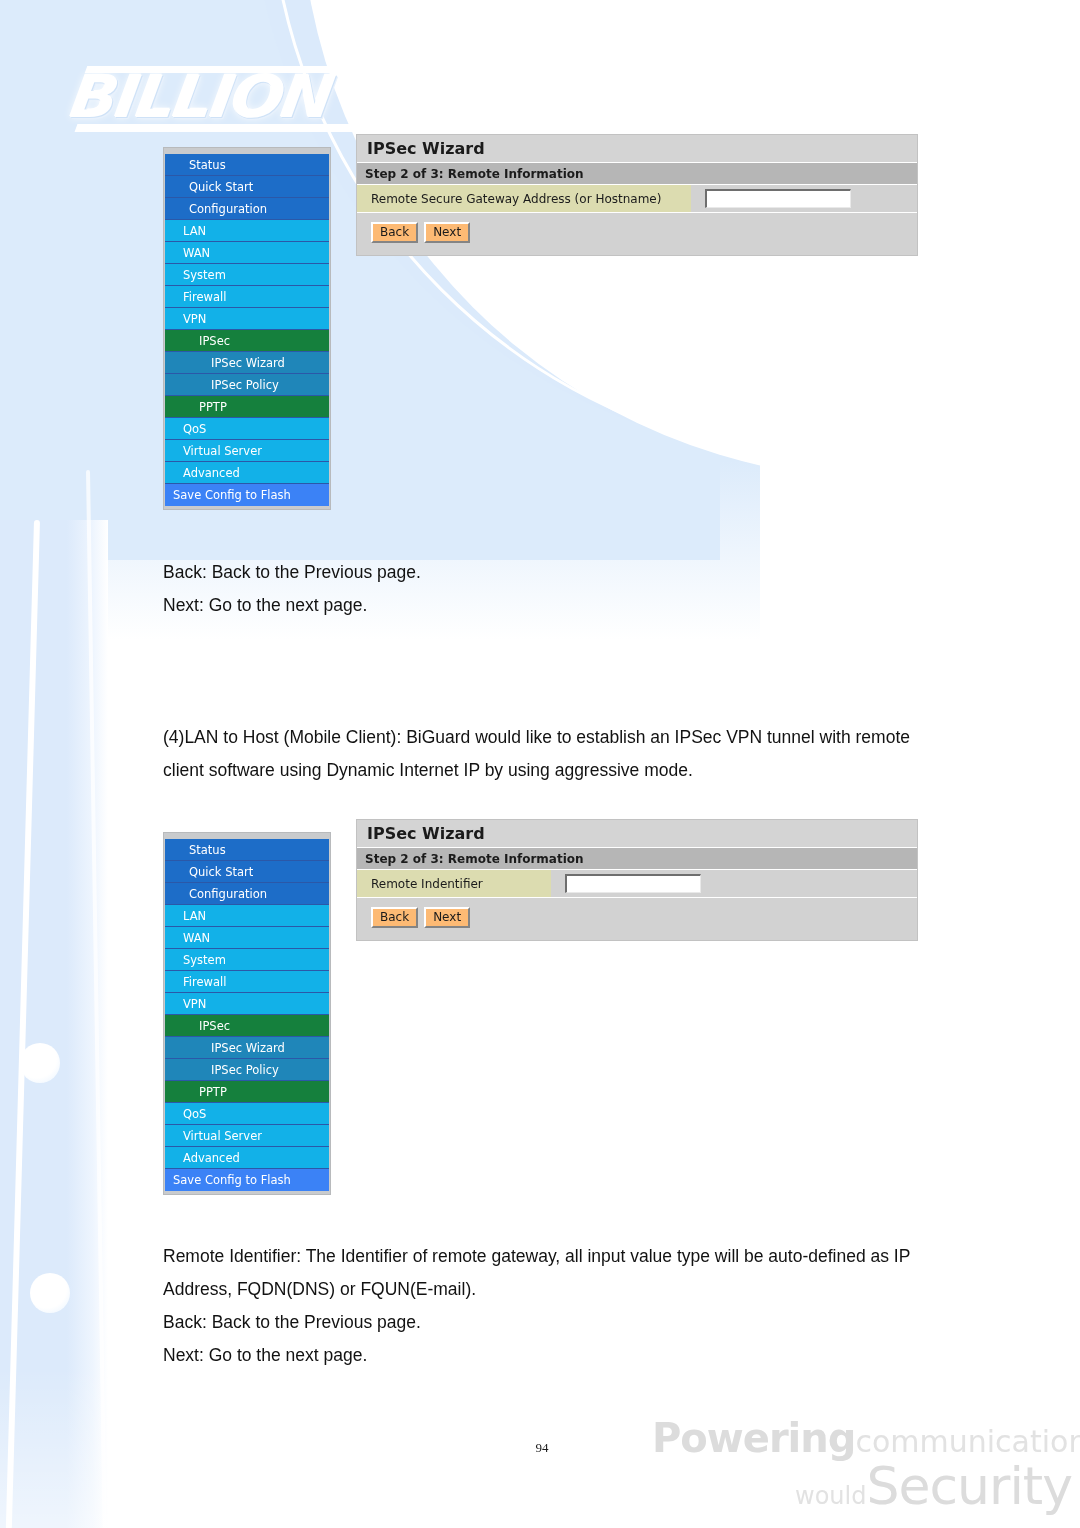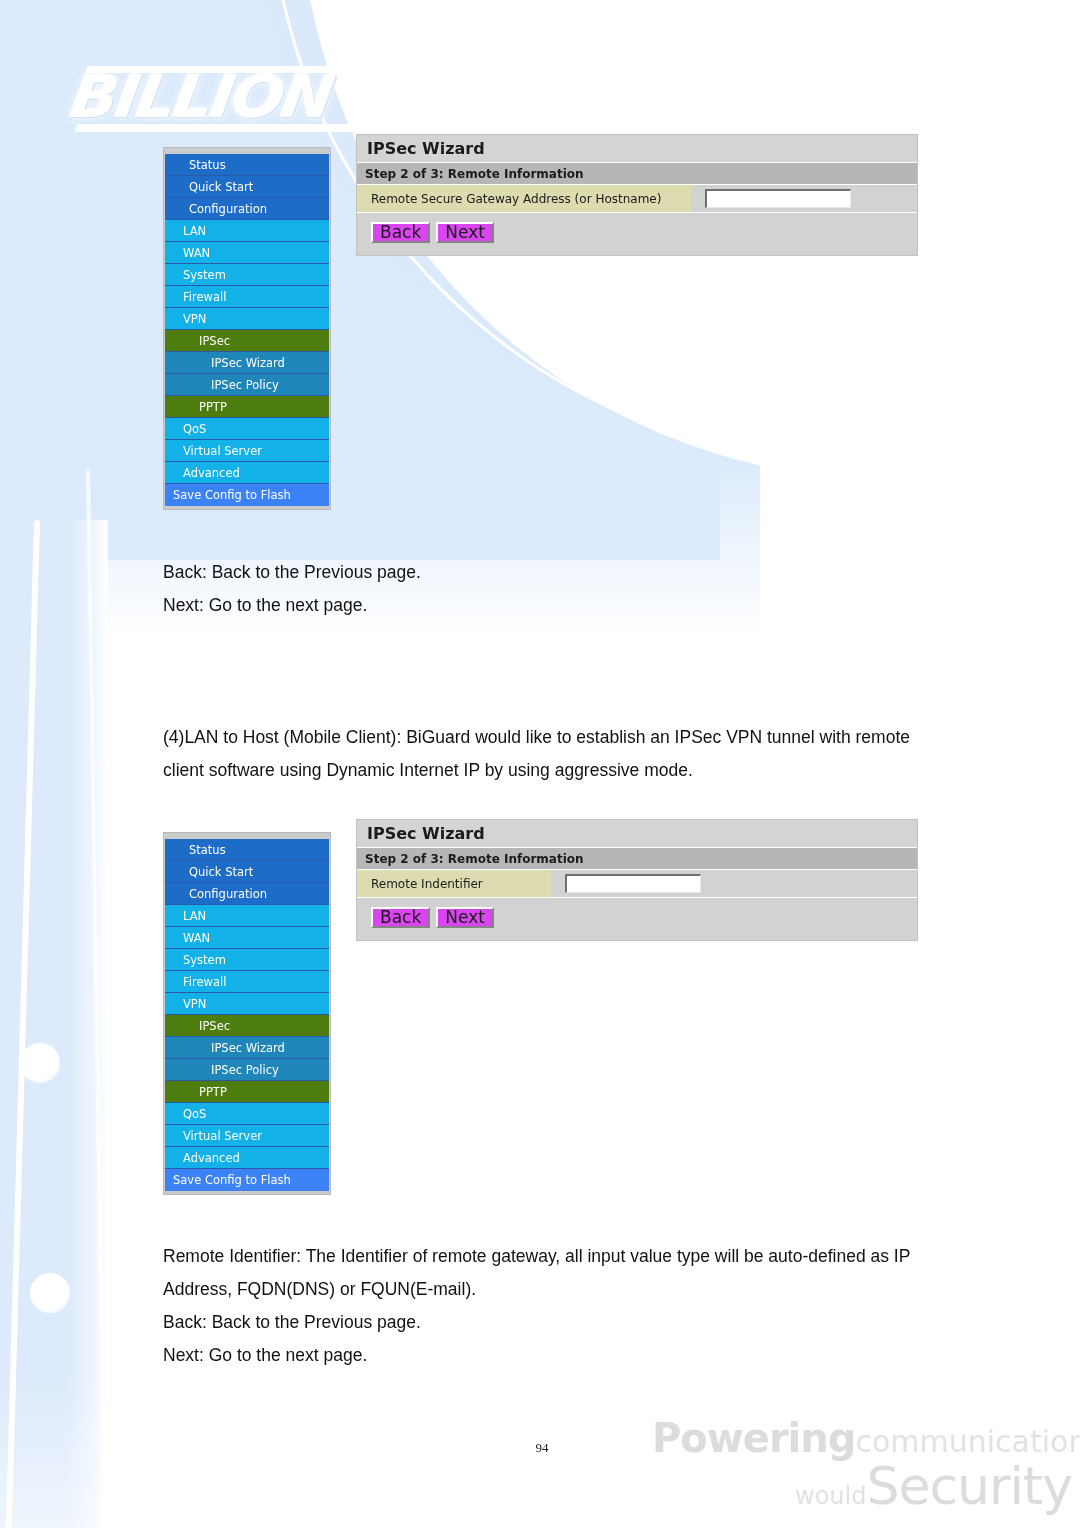--- a/index.html
+++ b/index.html
@@ -119,21 +119,21 @@
     color: #ffffff;
     font-size: 11.5px;
     font-family: "DejaVu Sans", sans-serif;
     white-space: nowrap;
     border-bottom: 1px solid #2b58a8;
     overflow: hidden;
     text-overflow: clip;
   }
   .nav-item.lvl0 { background: #1d6dc8; padding-left: 24px; }
   .nav-item.lvl1 { background: #12b1e8; padding-left: 18px; }
-  .nav-item.lvl2 { background: #4d7c0f; padding-left: 34px; }
+  .nav-item.lvl2 { background: #15803d; padding-left: 34px; }
   .nav-item.lvl3 { background: #1f86b9; padding-left: 46px; }
   .nav-item.save { background: #3b82f6; padding-left: 8px; border-bottom: none; }
 
   .ui-panel {
     position: absolute;
     width: 562px;
     border: 1px solid #c2c2c2;
     background: #d2d2d2;
   }
   .panel-title {
@@ -196,27 +196,27 @@
   }
   .panel-buttons {
     background: #d2d2d2;
     padding: 9px 0 12px 14px;
     display: flex;
     gap: 6px;
   }
   .btn3d {
     min-width: 42px;
     height: 21px;
-    background: #d946ef;
+    background: #fdba74;
     border-top: 2px solid #ffffff;
     border-left: 2px solid #ffffff;
     border-right: 2px solid #848484;
     border-bottom: 2px solid #848484;
     font-family: "DejaVu Sans", sans-serif;
-    font-size: 17px;
+    font-size: 12px;
     color: #1b1b1b;
     padding: 0 7px;
     cursor: pointer;
     line-height: 17px;
   }
 
   
   .doc-text {
     position: absolute;
     left: 163px;

